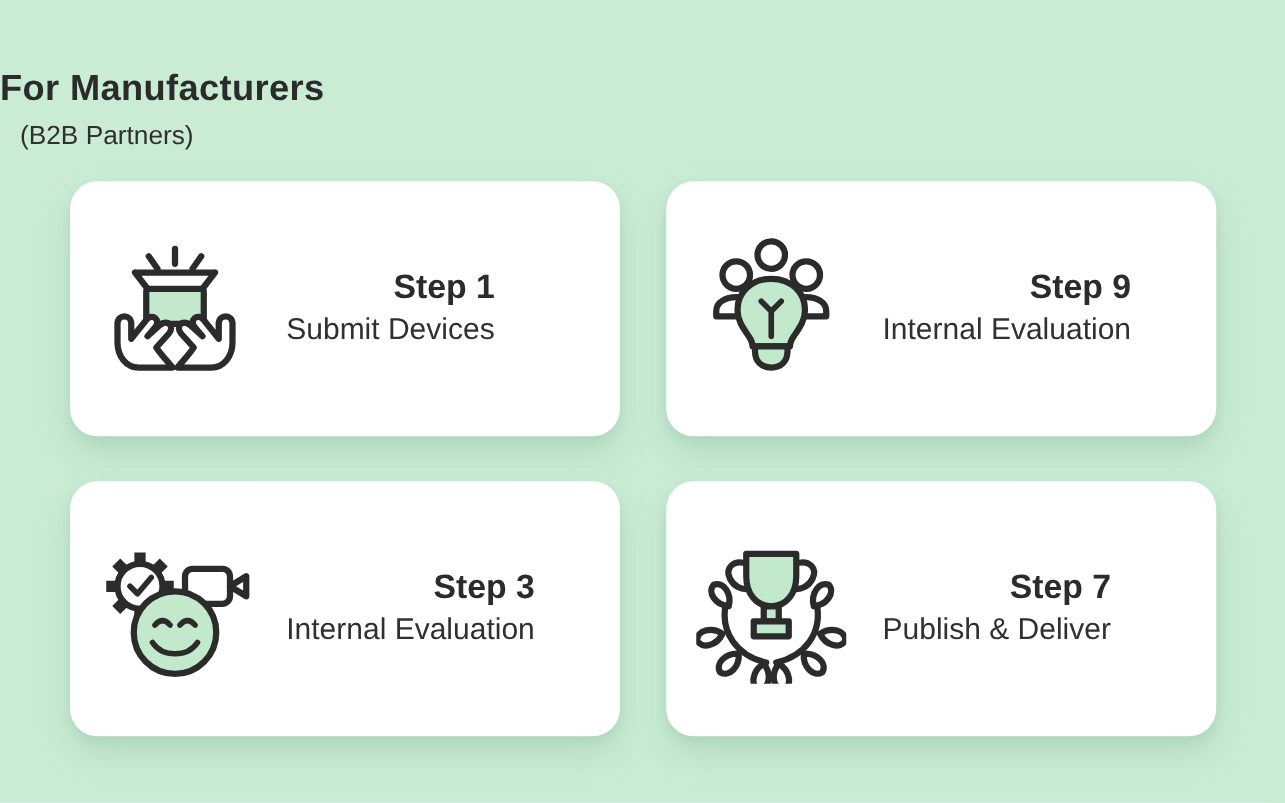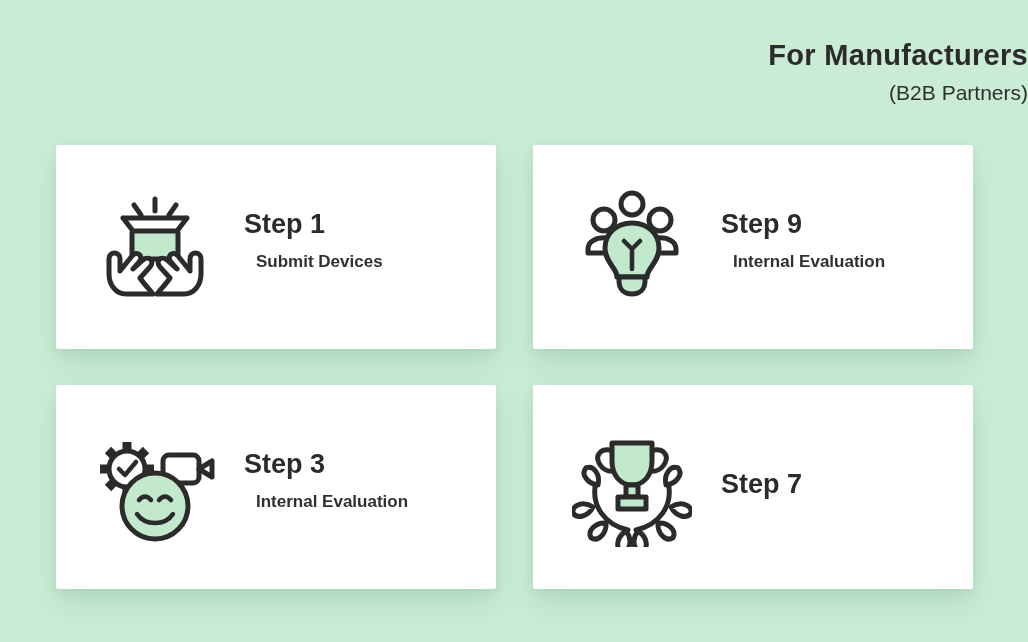--- a/index.html
+++ b/index.html
@@ -9,38 +9,38 @@
     --text-dark:#2b2b2b;
     --line-dark:#2b2b2b;
   }
   html,body{margin:0;padding:0;}
   .canvas{
     position:relative;width:1028px;height:642px;overflow:hidden;
     background:var(--background);
     font-family:"Liberation Sans",sans-serif;
     color:var(--text-dark);
   }
-  .header{position:absolute;top:40px;left:0;right:0;text-align:right;}
+  .header{position:absolute;top:56px;left:0;right:0;text-align:left;}
   .title{margin:0;font-size:29px;line-height:1.1;font-weight:800;letter-spacing:.3px;color:var(--text-dark);}
   .subtitle{margin:9px 0 0;font-size:21px;font-weight:400;color:#2f2f2f;padding-left:16px;}
   .grid{
     position:absolute;left:56px;top:145px;
     display:grid;grid-template-columns:440px 440px;grid-auto-rows:204px;
     column-gap:37px;row-gap:36px;
   }
   .card{
-    background:var(--card);border-radius:2px;
+    background:var(--card);border-radius:22px;
     box-shadow:0 14px 26px rgba(98,160,122,.22), 0 3px 8px rgba(98,160,122,.12);
-    display:flex;align-items:center;padding-left:36px;box-sizing:border-box;
+    display:flex;align-items:center;padding-left:21px;box-sizing:border-box;text-align:right;
   }
   .icon{width:126px;height:130px;flex:none;display:flex;align-items:center;justify-content:center;}
   .icon svg{display:block;}
   .card-text{margin-left:26px;}
   .step-label{margin:0 0 5px;font-size:27px;font-weight:800;line-height:1.1;color:var(--text-dark);}
-  .step-desc{margin:12px;font-size:17px;font-weight:700;line-height:1.2;color:#303030;}
+  .step-desc{margin:0;font-size:24px;font-weight:400;line-height:1.2;color:#303030;}
   .stroke{fill:none;stroke:var(--line-dark);stroke-width:5;stroke-linecap:round;stroke-linejoin:round;}
   .stroke-fill-white{fill:#ffffff;stroke:var(--line-dark);stroke-width:5;stroke-linecap:round;stroke-linejoin:round;}
   .stroke-fill-green{fill:var(--accent-green);stroke:var(--line-dark);stroke-width:5;stroke-linecap:round;stroke-linejoin:round;}
 </style>
 </head>
 <body>
 
 <div class="canvas">
 
   <div class="header">
@@ -160,17 +160,18 @@
             <path class="stroke" d="M 41 24 C 29 20 23 28 27 36 C 30 42 36 45 42 44"></path>
             <path class="stroke" d="M 79 24 C 91 20 97 28 93 36 C 90 42 84 45 78 44"></path>
             <path class="stroke-fill-green" d="M 40 16 H 80 V 34 C 80 48 72 58 60 58 C 48 58 40 48 40 34 Z"></path>
             <rect class="stroke-fill-green" x="54" y="58" width="12" height="12"></rect>
             <rect class="stroke-fill-green" x="46" y="70" width="28" height="12"></rect>
           </g>
         </svg>
       </span>
       <div class="card-text">
         <h2 class="step-label">Step 7</h2>
+        <p class="step-desc">Publish &amp; Deliver</p>
       </div>
     </section>
 
   </div>
 </div>
 
 </body></html>

